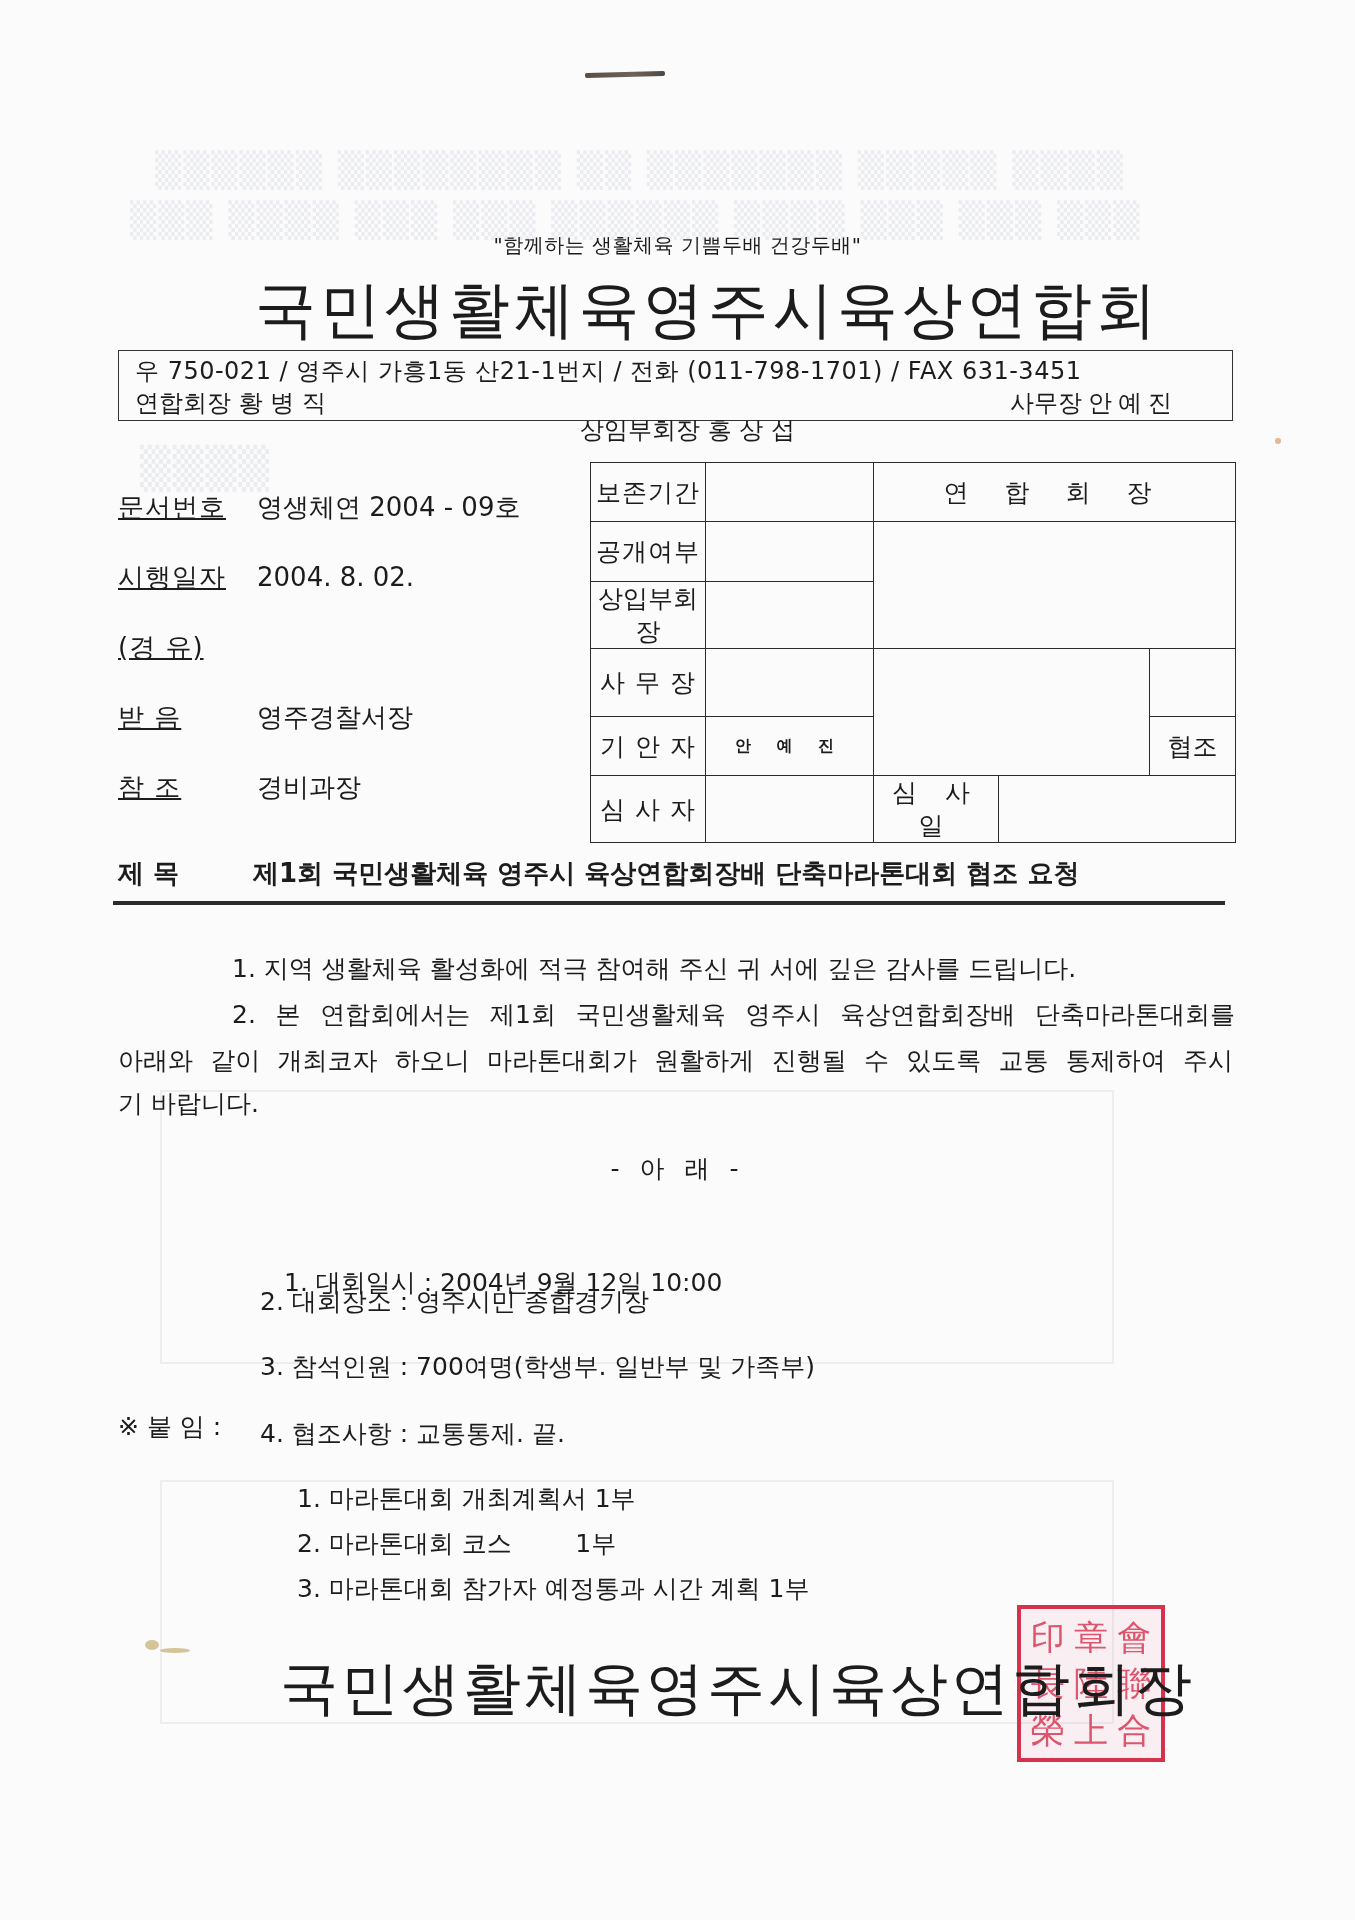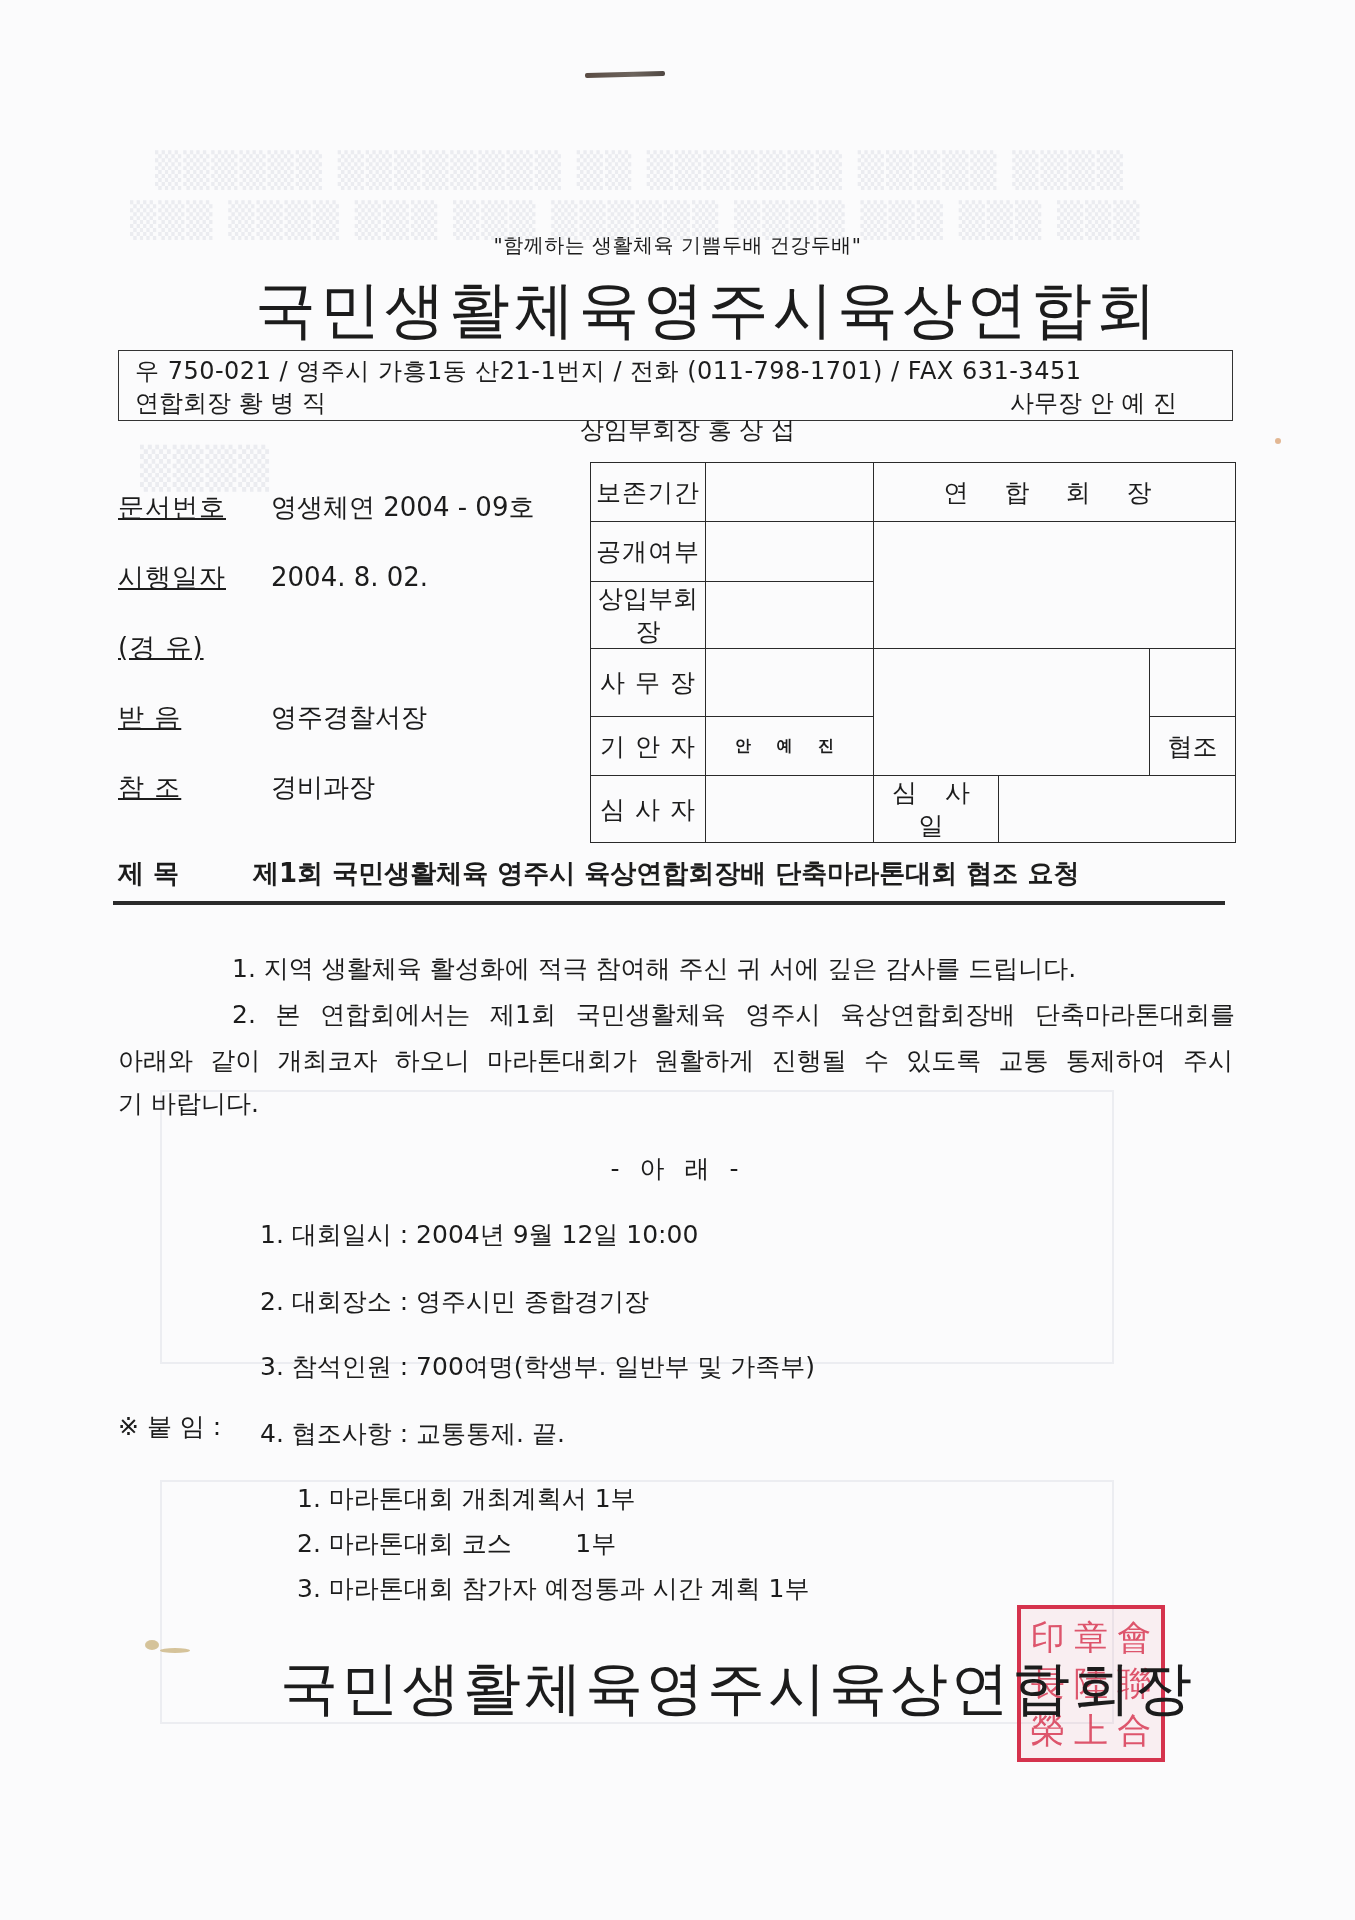--- a/index.html
+++ b/index.html
@@ -20,21 +20,21 @@
   .slogan { left: 0; width: 1355px; top: 232px; text-align: center; font-size: 20px; letter-spacing: .5px; }
   .org-title { left: 255px; top: 268px; width: 860px; font-size: 62px; letter-spacing: 4px; font-weight: normal; white-space: nowrap; transform: scaleX(.98); transform-origin: left; }
 
   .addr-box { left: 118px; top: 350px; width: 1115px; height: 71px; border: 1.5px solid #333; box-sizing: border-box; font-size: 24px; }
   .addr-line1 { position:absolute; left: 16px; top: 4px; white-space: nowrap; letter-spacing: .5px; }
   .addr-line2 { position:absolute; left: 16px; top: 36px; width: 1080px; white-space: nowrap; }
   .addr-line2 span { position:absolute; top:0; }
 
   .meta { left: 118px; font-size: 26px; white-space: nowrap; }
   .meta .lbl { display:inline-block; width: 135px; letter-spacing: 1px; text-decoration: underline; }
-  .meta .val { display:inline-block; margin-left: 18px; }
+  .meta .val { display:inline-block; margin-left: 4px; }
 
   table.approval { position:absolute; left: 590px; top: 462px; width: 645px; border-collapse: collapse; font-size: 25px; table-layout: fixed; }
   table.approval td { border: 1.5px solid #2a2a2a; padding: 0; text-align: center; vertical-align: middle; }
   .c-lbl { width: 114px; letter-spacing: 1px; }
   .spaced { letter-spacing: 14px; }
   .kian-sign { font-weight: bold; font-size: 16px; letter-spacing: 10px; }
 
   .subject { left: 118px; top: 840px; font-size: 26px; font-weight: bold; white-space: nowrap; }
   .subject .lbl { display:inline-block; width: 135px; letter-spacing: 0; margin-top: 16px; }
   .rule { left: 113px; top: 901px; width: 1112px; height: 4px; background: #2b2b2b; }
@@ -68,21 +68,21 @@
 <div class="speck" style="left:1275px; top:438px; width:6px; height:6px; background:#d9a070;"></div>
 
 <div class="abs slogan">"함께하는 생활체육 기쁨두배 건강두배"</div>
 <div class="abs org-title">국민생활체육영주시육상연합회</div>
 
 <div class="abs addr-box">
   <div class="addr-line1">우 750-021 / 영주시 가흥1동 산21-1번지  / 전화 (011-798-1701)  / FAX 631-3451</div>
   <div class="addr-line2">
     <span style="left:0;">연합회장  황 병 직</span>
     <span style="left:445px;margin-top:27px;">상임부회장 홍 상 섭</span>
-    <span style="left:875px;">사무장  안 예 진</span>
+    <span style="left:875px;font-family:Liberation Serif, serif;">사무장  안 예 진</span>
   </div>
 </div>
 
 <div class="abs meta" style="top:490px;">
   <span class="lbl">문서번호</span><span class="val">영생체연 2004 -  09호</span>
 </div>
 <div class="abs meta" style="top:560px;">
   <span class="lbl">시행일자</span><span class="val">2004. 8. 02.</span>
 </div>
 <div class="abs meta" style="top:630px;">
@@ -143,21 +143,21 @@
 </div>
 <div class="abs rule"></div>
 
 <div class="abs body-text indent" style="top:952px;">1. 지역 생활체육 활성화에 적극 참여해 주신 귀 서에 깊은 감사를 드립니다.</div>
 <div class="abs body-text indent" style="top:998px; width:1003px; text-align:justify; text-align-last:justify;">2. 본 연합회에서는 제1회 국민생활체육 영주시 육상연합회장배 단축마라톤대회를</div>
 <div class="abs body-text justify" style="top:1044px;">아래와 같이 개최코자 하오니 마라톤대회가 원활하게 진행될 수 있도록 교통 통제하여 주시</div>
 <div class="abs body-text" style="top:1087px;">기 바랍니다.</div>
 
 <div class="abs center-note">- 아  래 -</div>
 
-<div class="abs item" style="top:1218px;">1. 대회일시 : 2004년 9월 12일 10:00</div>
+<div class="abs item" style="top:1266px;margin-left:24px;">1. 대회일시 : 2004년 9월 12일 10:00</div>
 <div class="abs item" style="top:1285px;text-align:center;">2. 대회장소 : 영주시민 종합경기장</div>
 <div class="abs item" style="top:1350px;">3. 참석인원 : 700여명(학생부. 일반부 및 가족부)</div>
 <div class="abs item" style="top:1417px;">4. 협조사항 : 교통통제. 끝.</div>
 
 <div class="abs att" style="left:118px; top:1410px;">※ 붙     임 :</div>
 <div class="abs att" style="left:297px; top:1482px;">1. 마라톤대회 개최계획서 1부</div>
 <div class="abs att" style="left:297px; top:1527px; white-space:pre;">2. 마라톤대회 코스        1부</div>
 <div class="abs att" style="left:297px; top:1572px;">3. 마라톤대회 참가자 예정통과 시간 계획 1부</div>
 
 <div class="abs seal">

